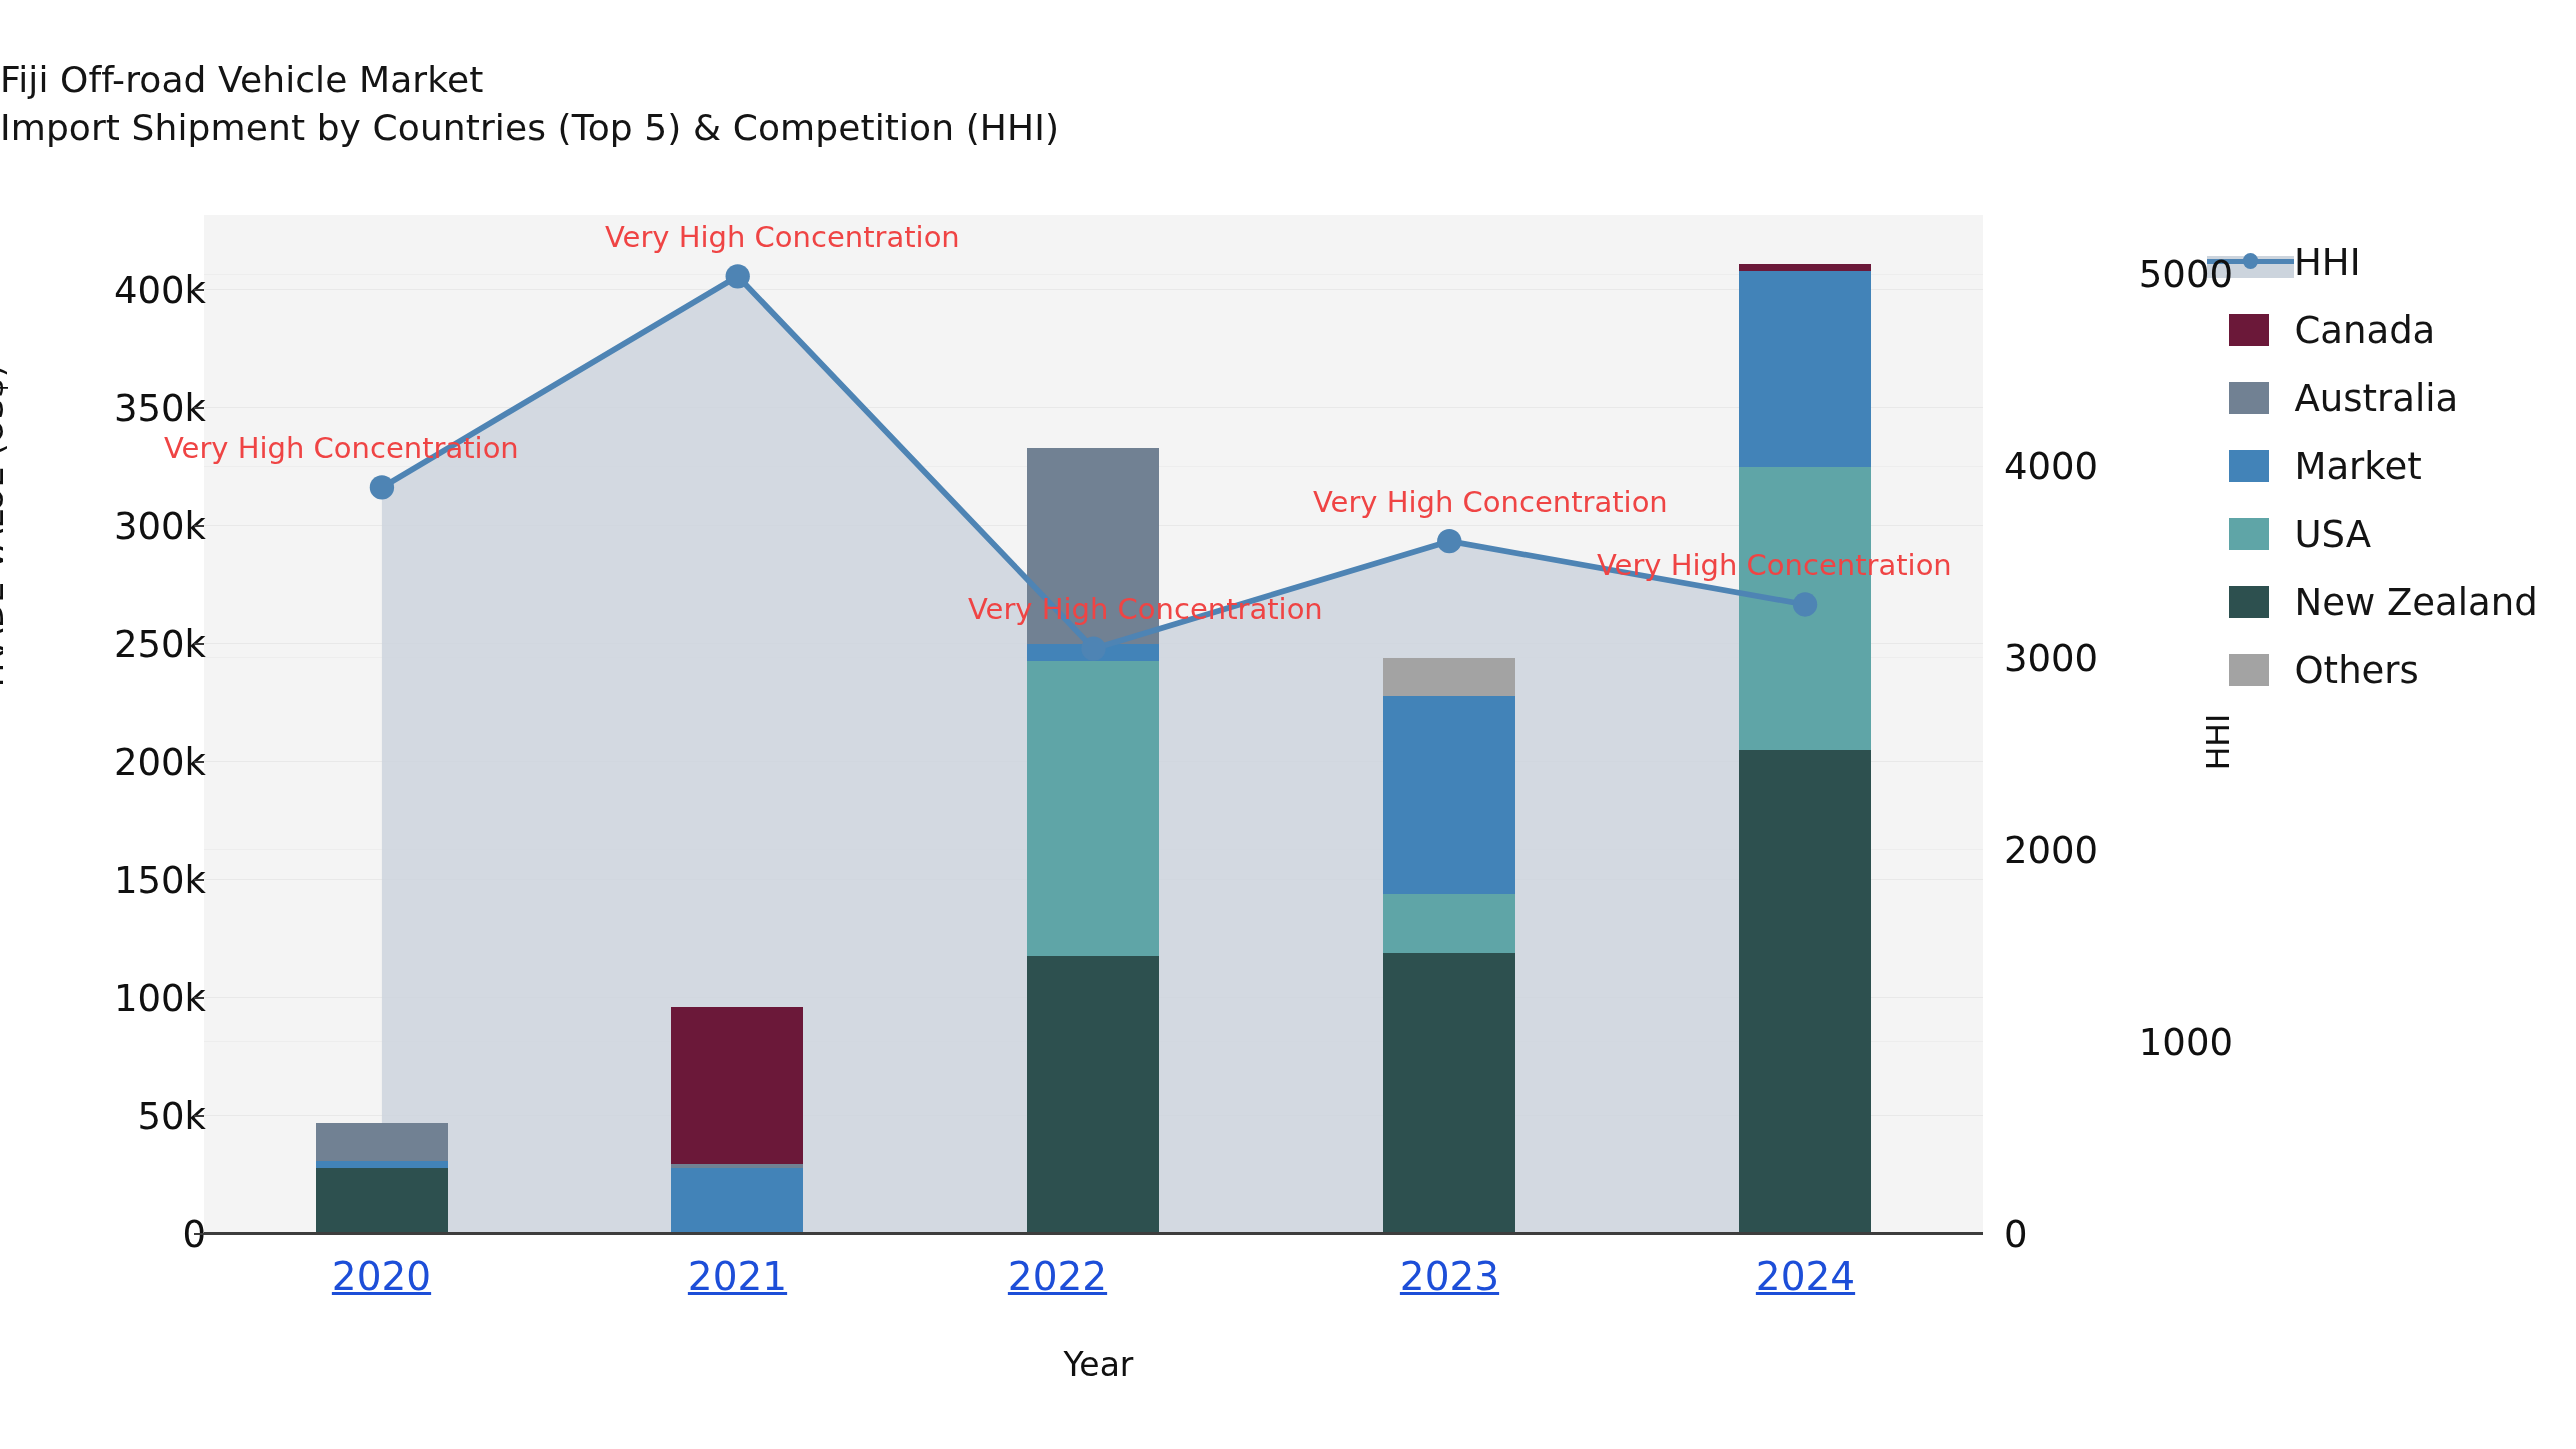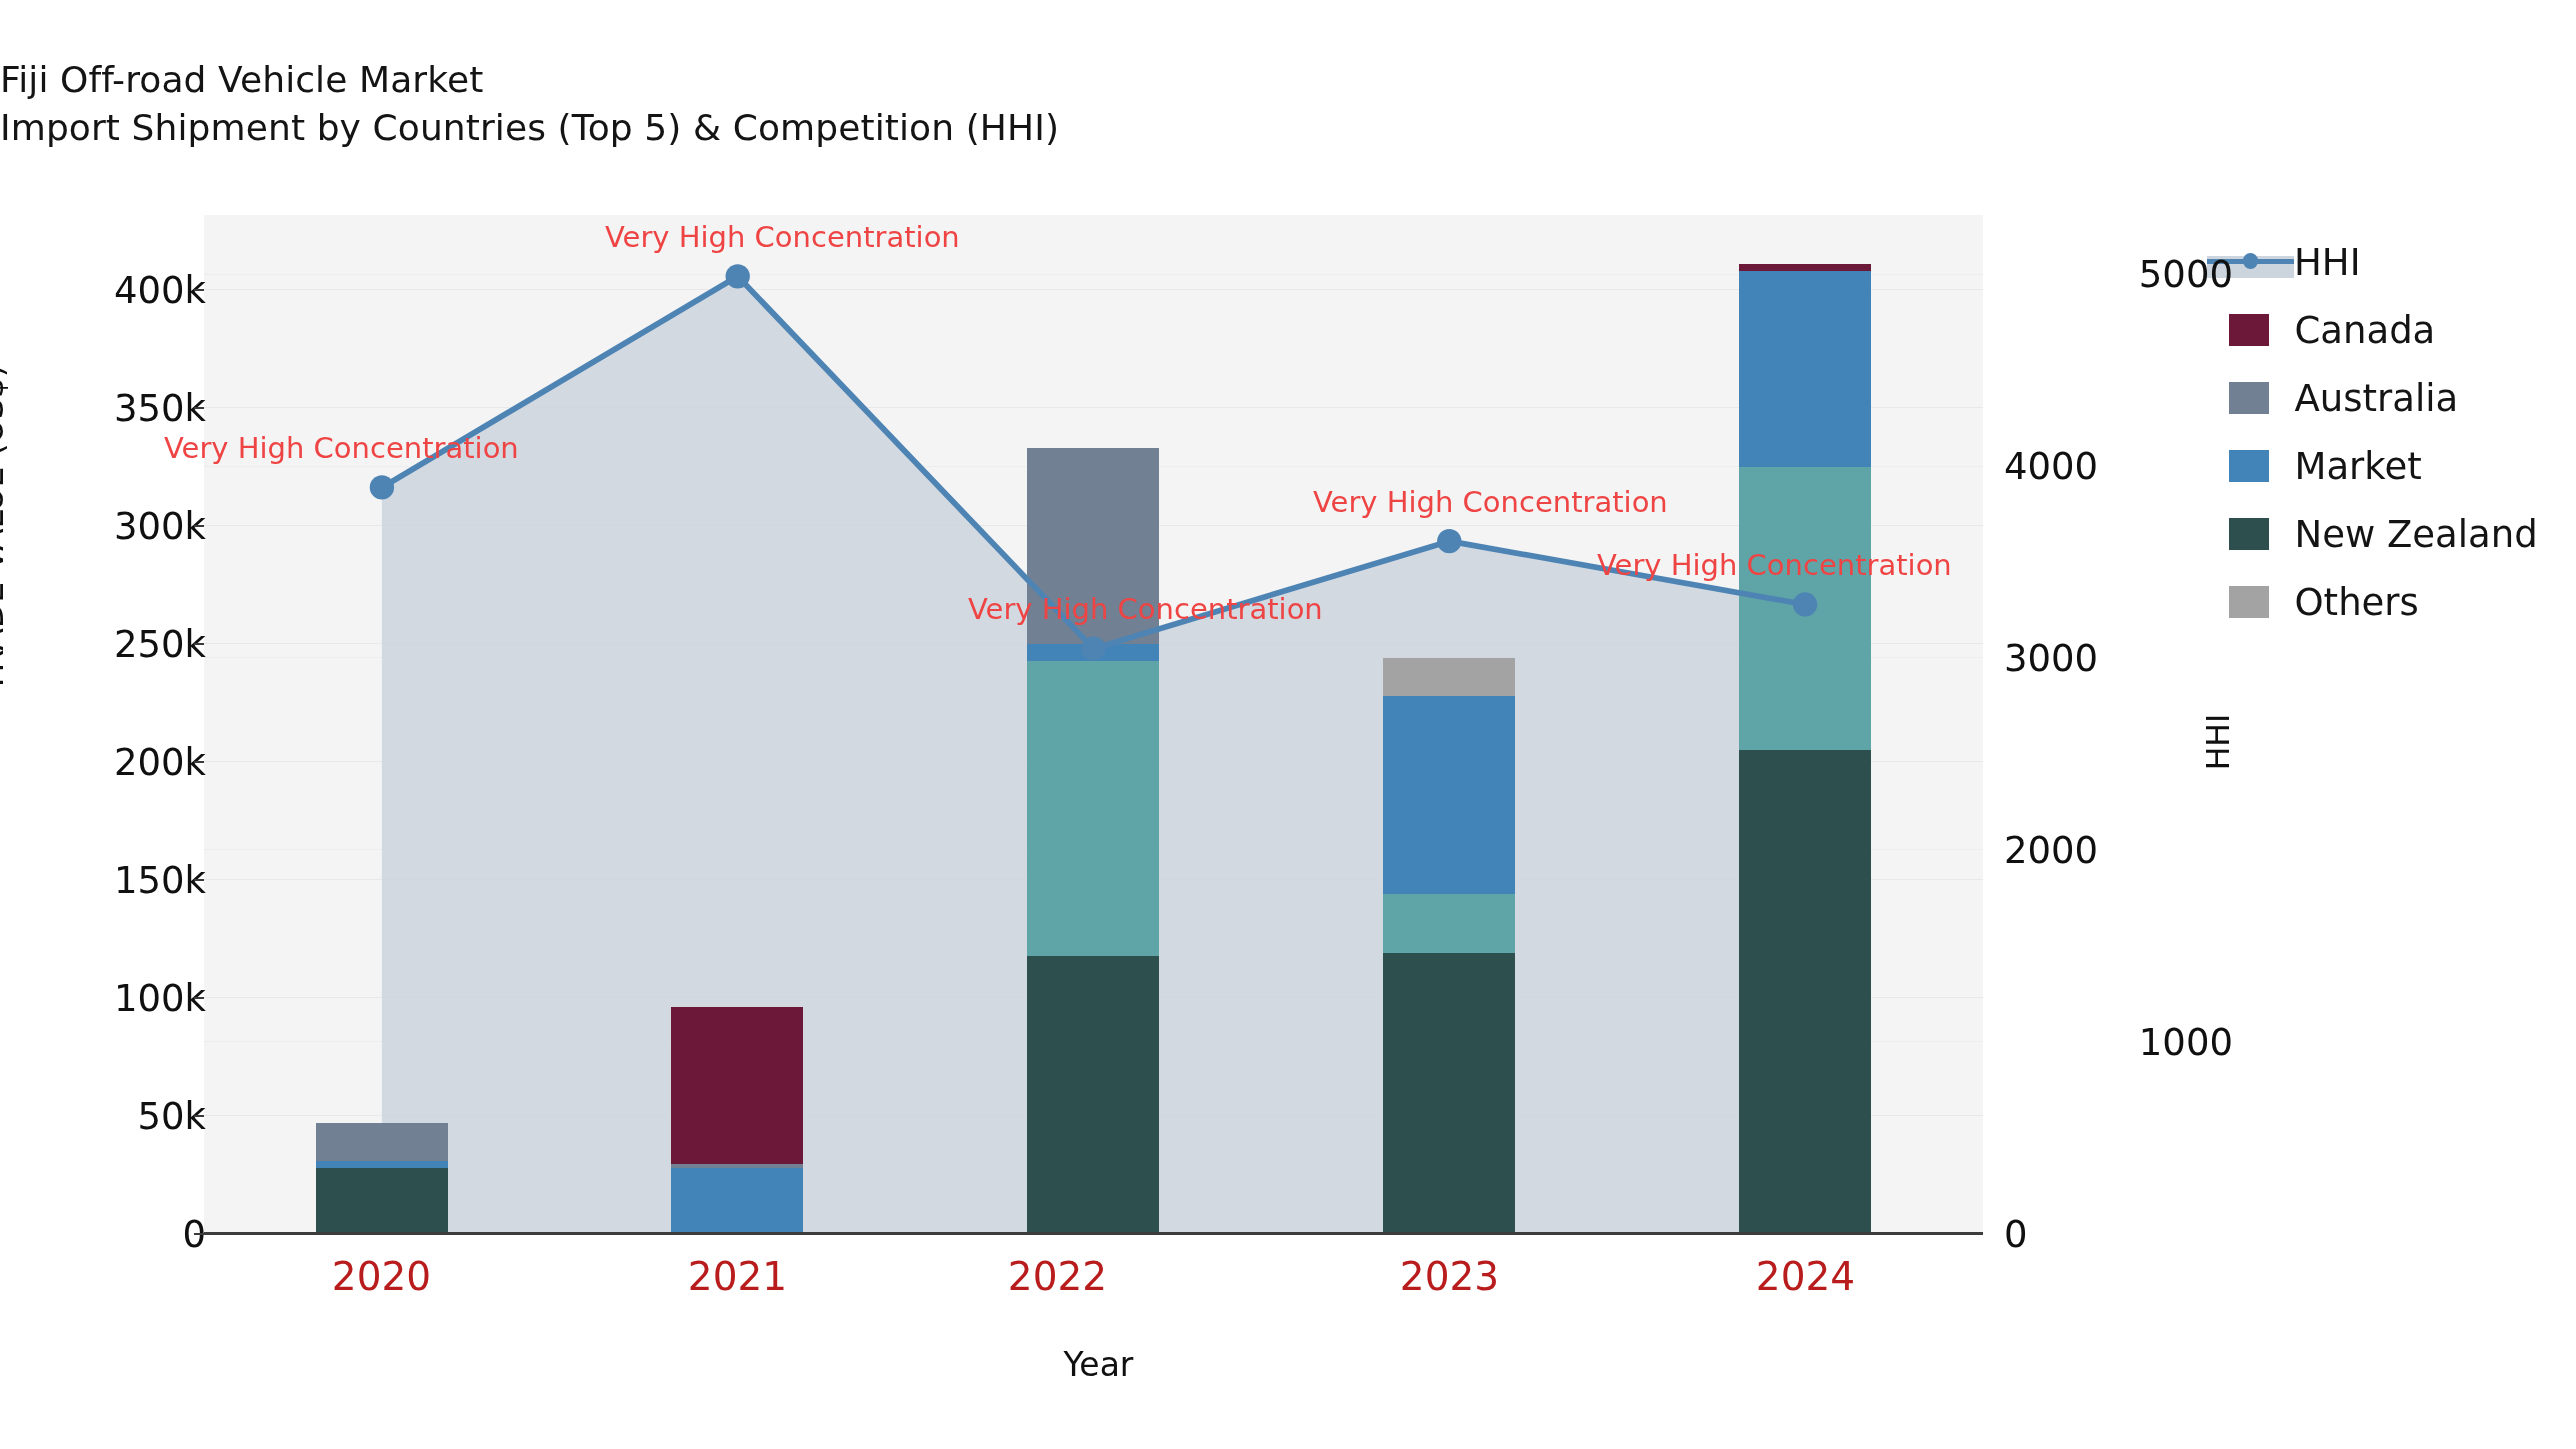--- a/index.html
+++ b/index.html
@@ -107,22 +107,23 @@
     transform: rotate(-90deg);
     transform-origin: center center;
     white-space: nowrap;
   }
   .xtick {
     position: absolute;
     top: 1254px;
     width: 215px;
     text-align: center;
     font-size: 39px;
-    color: #b91c1c;
-    white-space: nowrap;
+    color: #1d4ed8;
+    white-space: nowrap;
+    text-decoration: underline;
   }
   #xlabel {
     position: absolute;
     left: 0;
     top: 1345px;
     width: 2197px;
     text-align: center;
     font-size: 33px;
     color: #101010;
   }
@@ -296,20 +297,24 @@
       </div>
       <div class="legend-row">
         <div class="legend-swatch" style="background: rgb(113, 129, 147);"></div>
         <div class="legend-label">Australia</div>
       </div>
       <div class="legend-row">
         <div class="legend-swatch" style="background: rgb(66, 131, 184);"></div>
         <div class="legend-label">Market</div>
       </div>
       <div class="legend-row">
+        <div class="legend-swatch" style="background: rgb(95, 165, 167);"></div>
+        <div class="legend-label">USA</div>
+      </div>
+      <div class="legend-row">
         <div class="legend-swatch" style="background: rgb(45, 80, 79);"></div>
         <div class="legend-label">New Zealand</div>
       </div>
       <div class="legend-row">
         <div class="legend-swatch" style="background: rgb(163, 163, 163);"></div>
         <div class="legend-label">Others</div>
       </div>
     </div>
 
 <div class="annot" style="left: 164px; top: 431px;">Very High Concentration</div>

